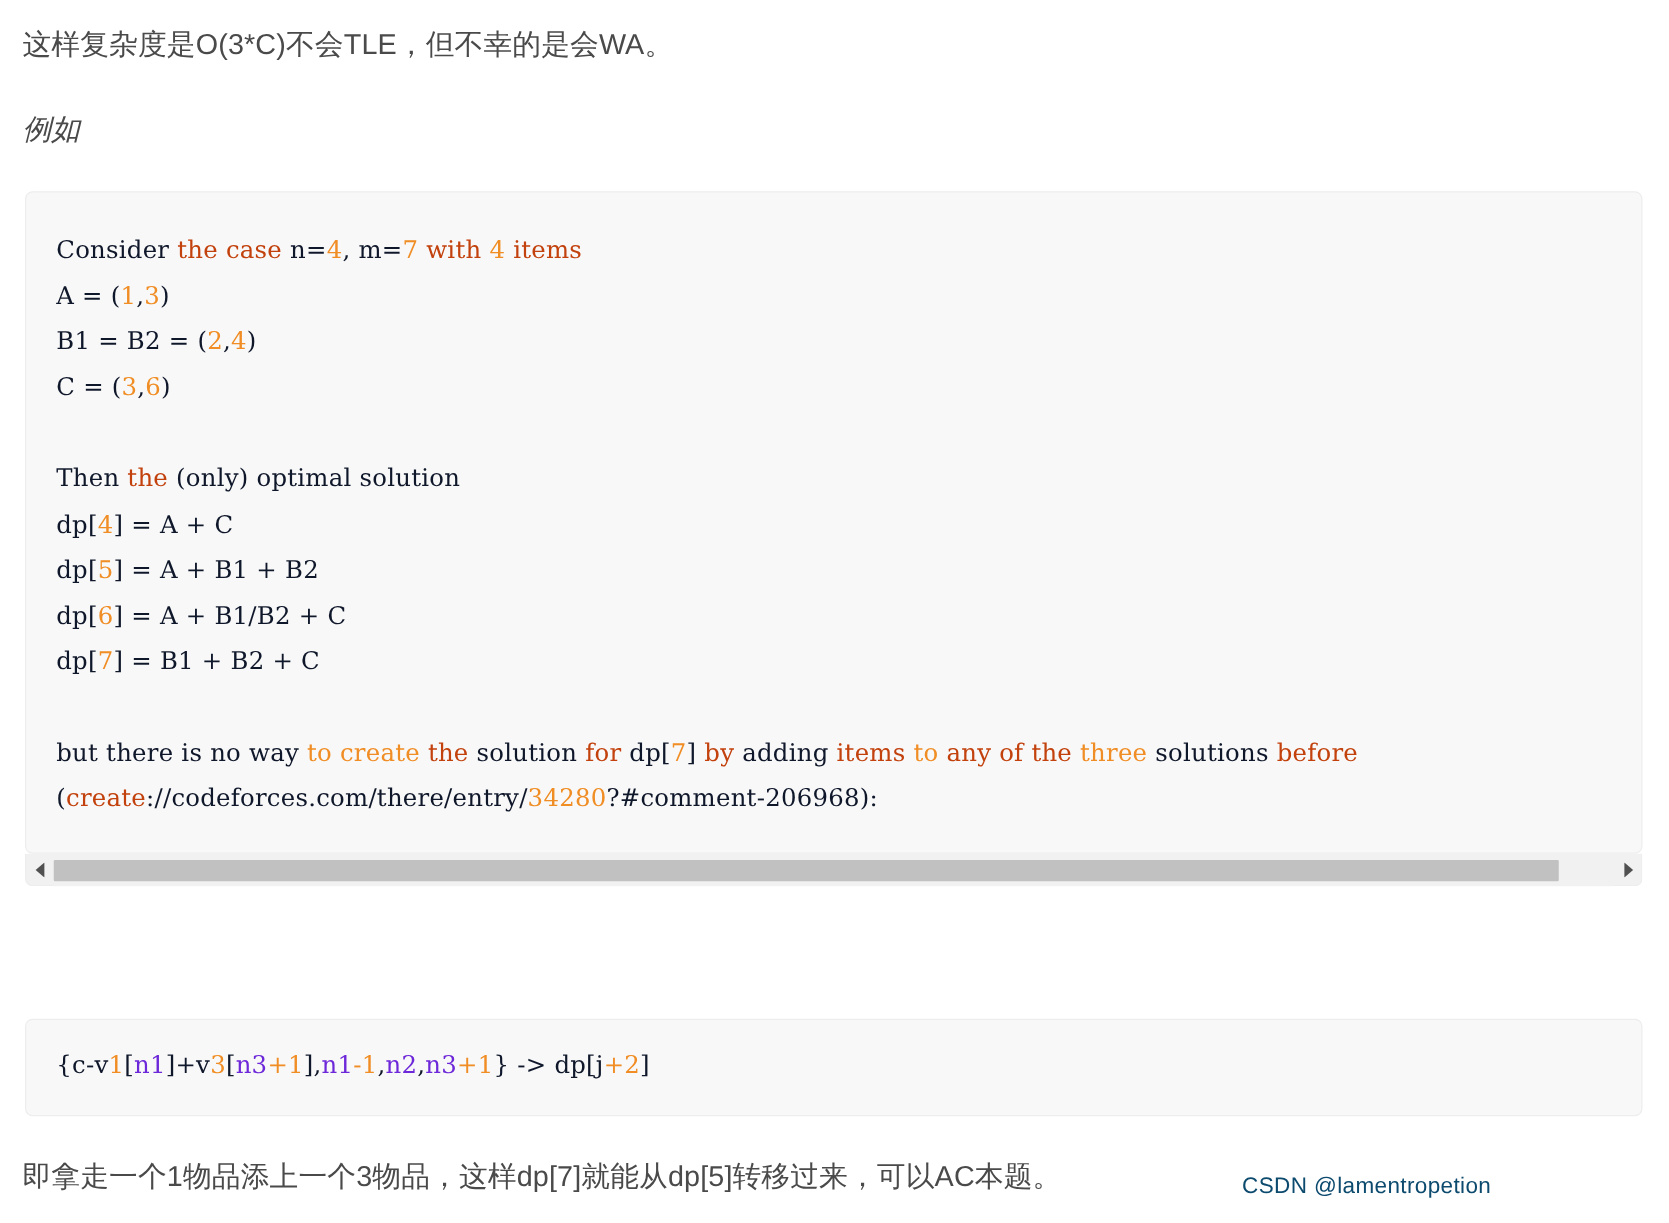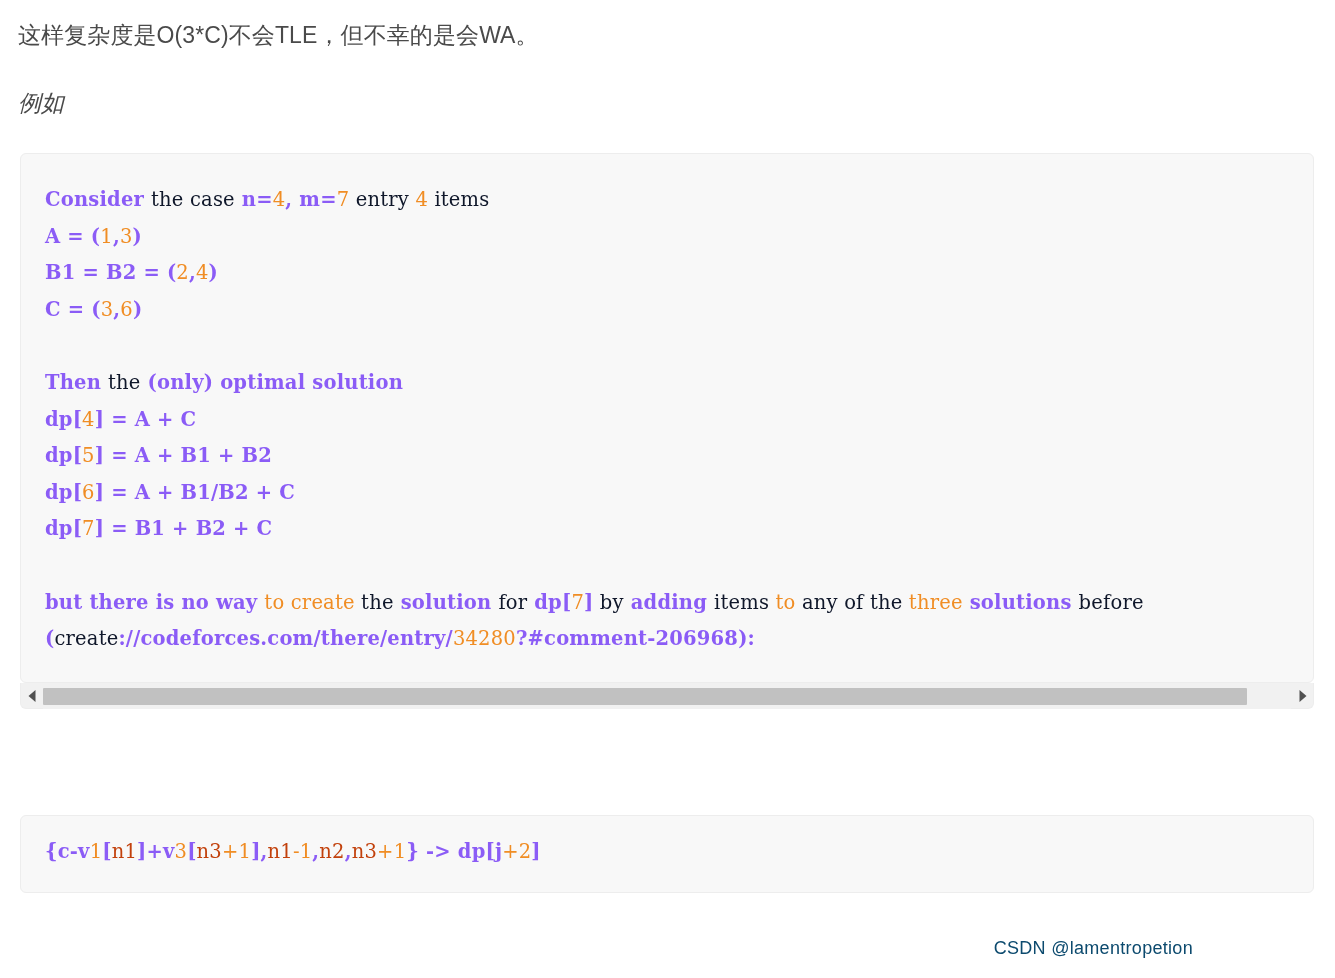--- a/index.html
+++ b/index.html
@@ -78,24 +78,24 @@
     color: #6b6b6b;
     white-space: pre;
     letter-spacing: 0.2px;
   }
   .codeblock-small pre.code {
     padding-top: 19px;
     line-height: 34px;
   }
 
   
-  .t-kw  { color: #0f172a; }   
+  .t-kw  { color: #c2410c; }   
   .t-num { color: #f08d24; }   
-  .t-var { color: #c2410c; }   
-  .t-pl  { color: #8b5cf6; font-weight: bold; }   
+  .t-var { color: #6d28d9; }   
+  .t-pl  { color: #0f172a; }   
 
   
   .scrollbar {
     position: absolute;
     left: 20px;
     top: 683px;
     width: 1294px;
     height: 26px;
     background: #f1f1f1;
     border-left: 1px solid #ededed;
@@ -148,21 +148,21 @@
 <body>
 
 <div class="page">
 
   <div class="para para-1">这样复杂度是O(3*C)不会TLE，但不幸的是会WA。</div>
 
   <div class="para para-2">例如</div>
 
   <div class="codeblock codeblock-main">
     <div class="code-viewport">
-      <pre class="code" id="code-main"><span class="t-pl">Consider </span><span class="t-kw">the case</span><span class="t-pl"> n=</span><span class="t-num">4</span><span class="t-pl">, m=</span><span class="t-num">7</span><span class="t-kw"> entry </span><span class="t-num">4</span><span class="t-kw"> items</span>
+      <pre class="code" id="code-main"><span class="t-pl">Consider </span><span class="t-kw">the case</span><span class="t-pl"> n=</span><span class="t-num">4</span><span class="t-pl">, m=</span><span class="t-num">7</span><span class="t-kw"> with </span><span class="t-num">4</span><span class="t-kw"> items</span>
 <span class="t-pl">A = (</span><span class="t-num">1</span><span class="t-pl">,</span><span class="t-num">3</span><span class="t-pl">)</span>
 <span class="t-pl">B1 = B2 = (</span><span class="t-num">2</span><span class="t-pl">,</span><span class="t-num">4</span><span class="t-pl">)</span>
 <span class="t-pl">C = (</span><span class="t-num">3</span><span class="t-pl">,</span><span class="t-num">6</span><span class="t-pl">)</span>
 
 <span class="t-pl">Then </span><span class="t-kw">the</span><span class="t-pl"> (only) optimal solution</span>
 <span class="t-pl">dp[</span><span class="t-num">4</span><span class="t-pl">] = A + C</span>
 <span class="t-pl">dp[</span><span class="t-num">5</span><span class="t-pl">] = A + B1 + B2</span>
 <span class="t-pl">dp[</span><span class="t-num">6</span><span class="t-pl">] = A + B1/B2 + C</span>
 <span class="t-pl">dp[</span><span class="t-num">7</span><span class="t-pl">] = B1 + B2 + C</span>
 
@@ -187,16 +187,17 @@
     </div>
   </div>
 
 
   <div class="codeblock codeblock-small">
     <div class="code-viewport">
       <pre class="code" id="code-small"><span class="t-pl">{c-v</span><span class="t-num">1</span><span class="t-pl">[</span><span class="t-var">n1</span><span class="t-pl">]+v</span><span class="t-num">3</span><span class="t-pl">[</span><span class="t-var">n3</span><span class="t-num">+1</span><span class="t-pl">],</span><span class="t-var">n1</span><span class="t-num">-1</span><span class="t-pl">,</span><span class="t-var">n2</span><span class="t-pl">,</span><span class="t-var">n3</span><span class="t-num">+1</span><span class="t-pl">} -&gt; dp[j</span><span class="t-num">+2</span><span class="t-pl">]</span></pre>
     </div>
   </div>
 
+  <div class="para para-4">即拿走一个1物品添上一个3物品，这样dp[7]就能从dp[5]转移过来，可以AC本题。</div>
 
   <div class="watermark">CSDN @lamentropetion</div>
 
 </div>
 
 </body></html>

